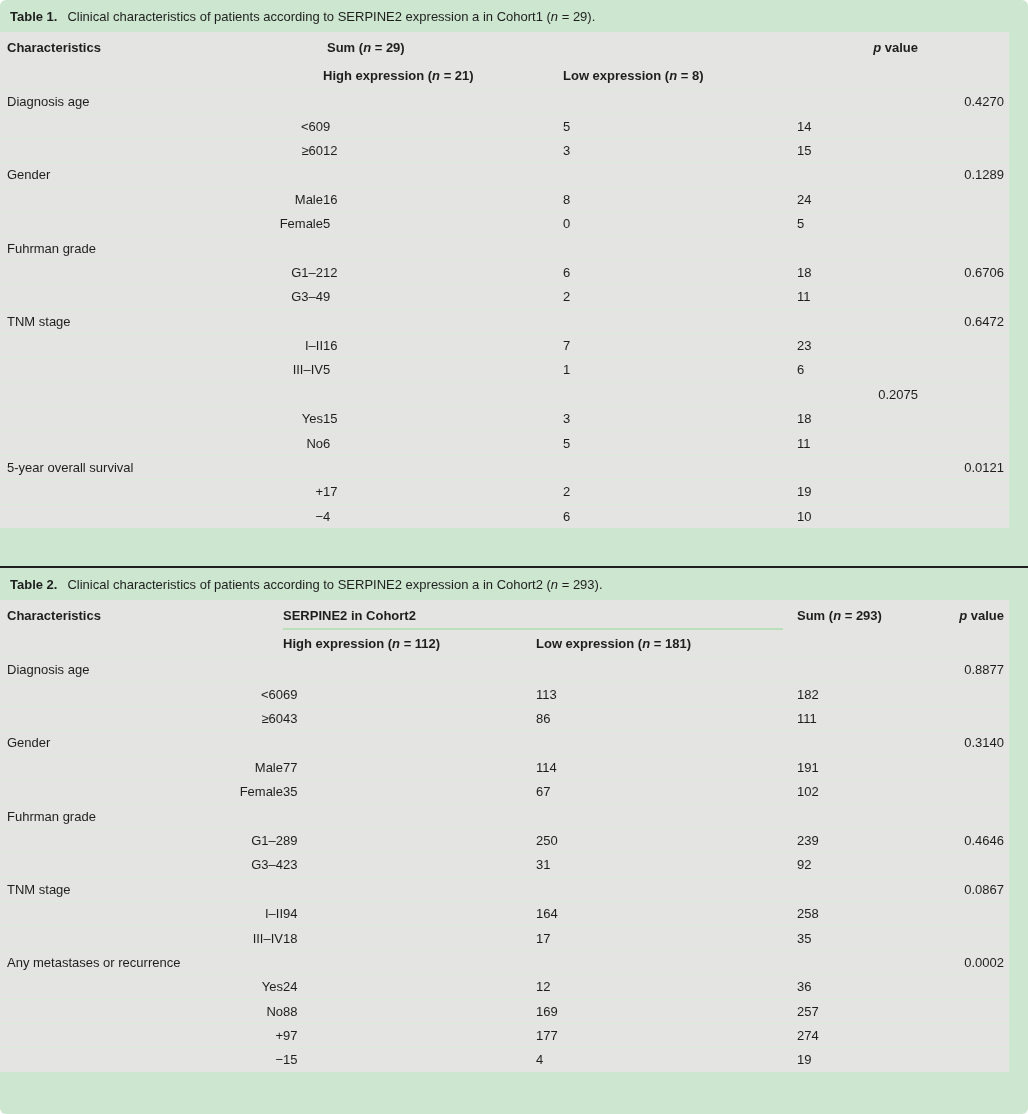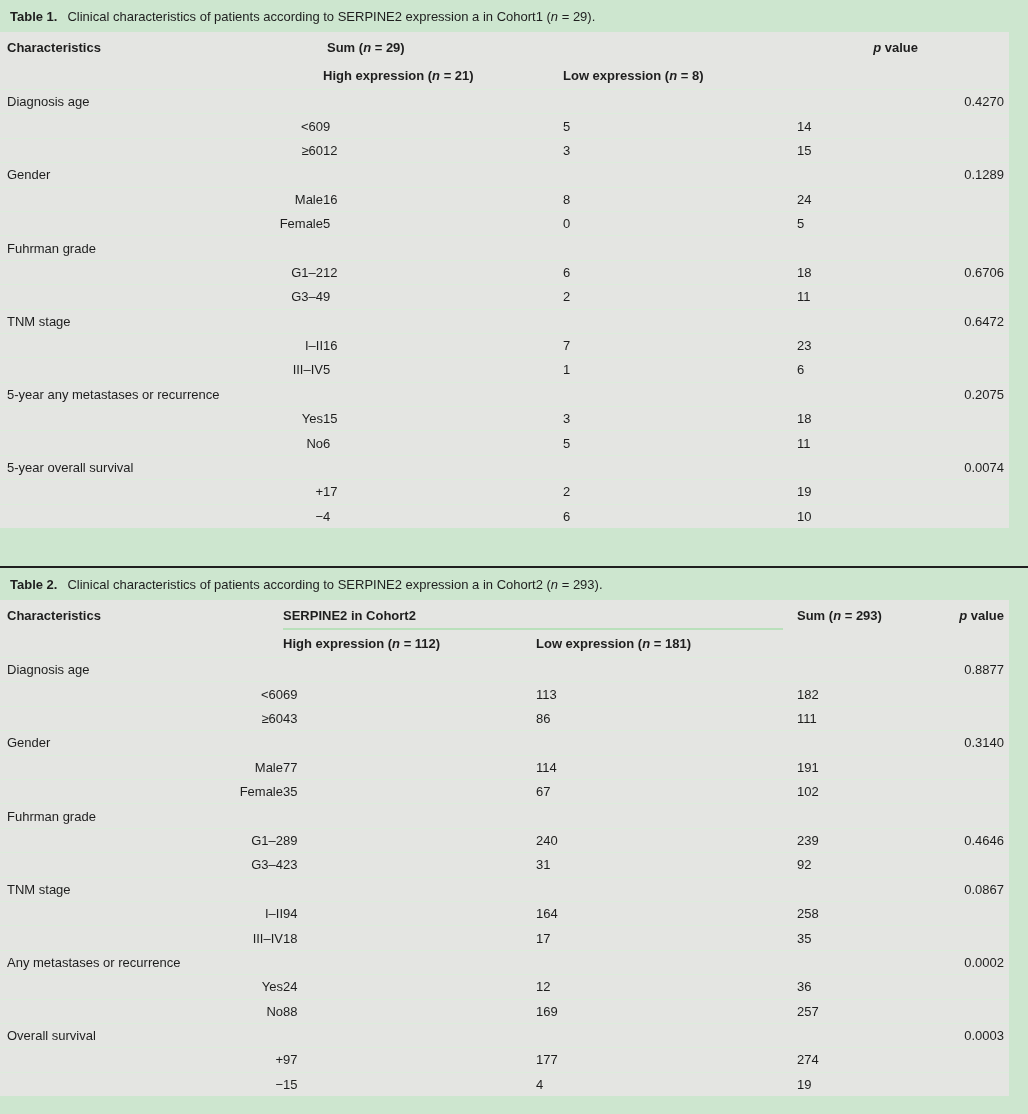--- a/index.html
+++ b/index.html
@@ -13,20 +13,21 @@
   *{margin:0;padding:0;box-sizing:border-box;}
   html,body{background:#fff;}
   .page{
     position:relative;
     width:1028px;height:1114px;
     background:var(--bg-green);
     overflow:hidden;
     font-family:"Liberation Sans","DejaVu Sans",sans-serif;
     color:var(--text);
     font-size:13px;
+    border-radius:6px;
   }
   .caption{
     height:32px;
     display:flex;align-items:center;
     padding-left:10px;
     font-size:13px;
   }
   .cap-label{font-weight:700;margin-right:10px;white-space:nowrap;}
   .cap-text{white-space:nowrap;}
   .tbl{
@@ -160,21 +161,20 @@
             <div class="cell c5"></div>
           </div>
           <div class="row">
             <div class="cell c1 indent">III–IV</div>
             <div class="cell c2">5</div>
             <div class="cell c3">1</div>
             <div class="cell c4">6</div>
             <div class="cell c5"></div>
           </div>
           <div class="row">
-            <div class="cell c1">5-year any metastases or recurrence</div>
             <div class="cell c2"></div>
             <div class="cell c3"></div>
             <div class="cell c4"></div>
             <div class="cell c5">0.2075</div>
           </div>
           <div class="row">
             <div class="cell c1 indent">Yes</div>
             <div class="cell c2">15</div>
             <div class="cell c3">3</div>
             <div class="cell c4">18</div>
@@ -185,21 +185,21 @@
             <div class="cell c2">6</div>
             <div class="cell c3">5</div>
             <div class="cell c4">11</div>
             <div class="cell c5"></div>
           </div>
           <div class="row">
             <div class="cell c1">5-year overall survival</div>
             <div class="cell c2"></div>
             <div class="cell c3"></div>
             <div class="cell c4"></div>
-            <div class="cell c5">0.0074</div>
+            <div class="cell c5">0.0121</div>
           </div>
           <div class="row">
             <div class="cell c1 indent">+</div>
             <div class="cell c2">17</div>
             <div class="cell c3">2</div>
             <div class="cell c4">19</div>
             <div class="cell c5"></div>
           </div>
           <div class="row">
             <div class="cell c1 indent">−</div>
@@ -282,21 +282,21 @@
           <div class="row">
             <div class="cell c1">Fuhrman grade</div>
             <div class="cell c2"></div>
             <div class="cell c3"></div>
             <div class="cell c4"></div>
             <div class="cell c5"></div>
           </div>
           <div class="row">
             <div class="cell c1 indent">G1–2</div>
             <div class="cell c2">89</div>
-            <div class="cell c3">240</div>
+            <div class="cell c3">250</div>
             <div class="cell c4">239</div>
             <div class="cell c5">0.4646</div>
           </div>
           <div class="row">
             <div class="cell c1 indent">G3–4</div>
             <div class="cell c2">23</div>
             <div class="cell c3">31</div>
             <div class="cell c4">92</div>
             <div class="cell c5"></div>
           </div>
@@ -336,27 +336,20 @@
             <div class="cell c5"></div>
           </div>
           <div class="row">
             <div class="cell c1 indent">No</div>
             <div class="cell c2">88</div>
             <div class="cell c3">169</div>
             <div class="cell c4">257</div>
             <div class="cell c5"></div>
           </div>
           <div class="row">
-            <div class="cell c1">Overall survival</div>
-            <div class="cell c2"></div>
-            <div class="cell c3"></div>
-            <div class="cell c4"></div>
-            <div class="cell c5">0.0003</div>
-          </div>
-          <div class="row">
             <div class="cell c1 indent">+</div>
             <div class="cell c2">97</div>
             <div class="cell c3">177</div>
             <div class="cell c4">274</div>
             <div class="cell c5"></div>
           </div>
           <div class="row">
             <div class="cell c1 indent">−</div>
             <div class="cell c2">15</div>
             <div class="cell c3">4</div>

